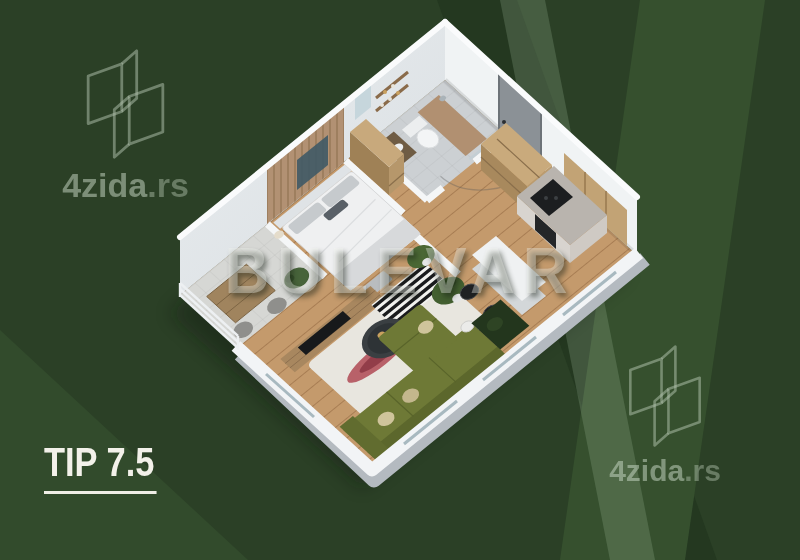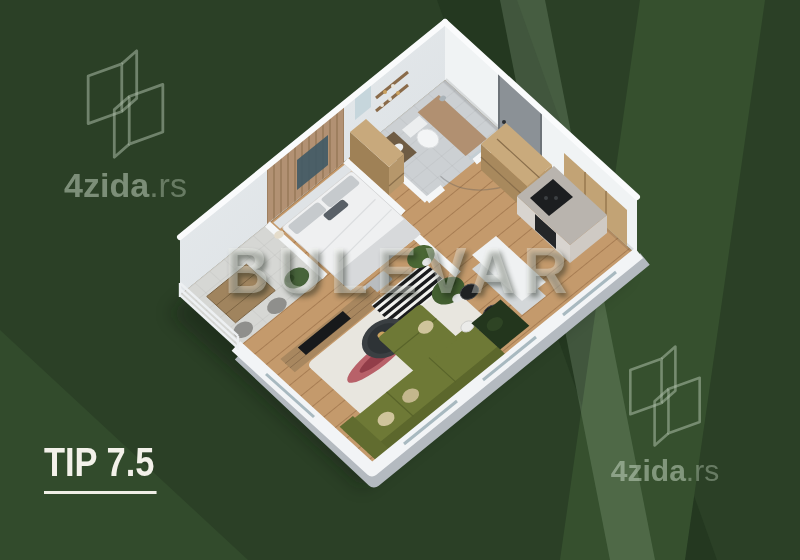--- a/index.html
+++ b/index.html
@@ -6,21 +6,21 @@
   body{width:800px;height:560px;position:relative;overflow:hidden;
        font-family:"Liberation Sans",sans-serif;background:#2b4026;}
   .layer{position:absolute;inset:0;}
   svg{display:block;}
 
   
   .brand-wm{position:absolute;display:flex;flex-direction:column;align-items:center;
             color:rgba(200,214,196,.52);pointer-events:none;}
   .brand-wm .logo{opacity:.85;}
   .brand-wm .brand-text{font-weight:bold;letter-spacing:0;line-height:1;margin-top:8px;white-space:nowrap;}
-  .brand-wm .brand-suffix{font-weight:400;opacity:.75;}
+  .brand-wm .brand-suffix{font-weight:700;opacity:.75;}
   .wm-tl{left:38px;top:48px;width:175px;}
   .wm-tl .brand-text{font-size:34px;}
   .wm-br{left:580px;top:344px;width:170px;}
   .wm-br .brand-text{font-size:30px;}
 
   
   .agency-wm{position:absolute;left:0;top:240px;width:800px;text-align:center;pointer-events:none;}
   .agency-title{font-size:62px;font-weight:bold;letter-spacing:8px;line-height:1;
      color:rgba(240,243,238,.36);text-shadow:3px 4px 5px rgba(22,32,20,.45);
      transform:scaleY(1.04);}

